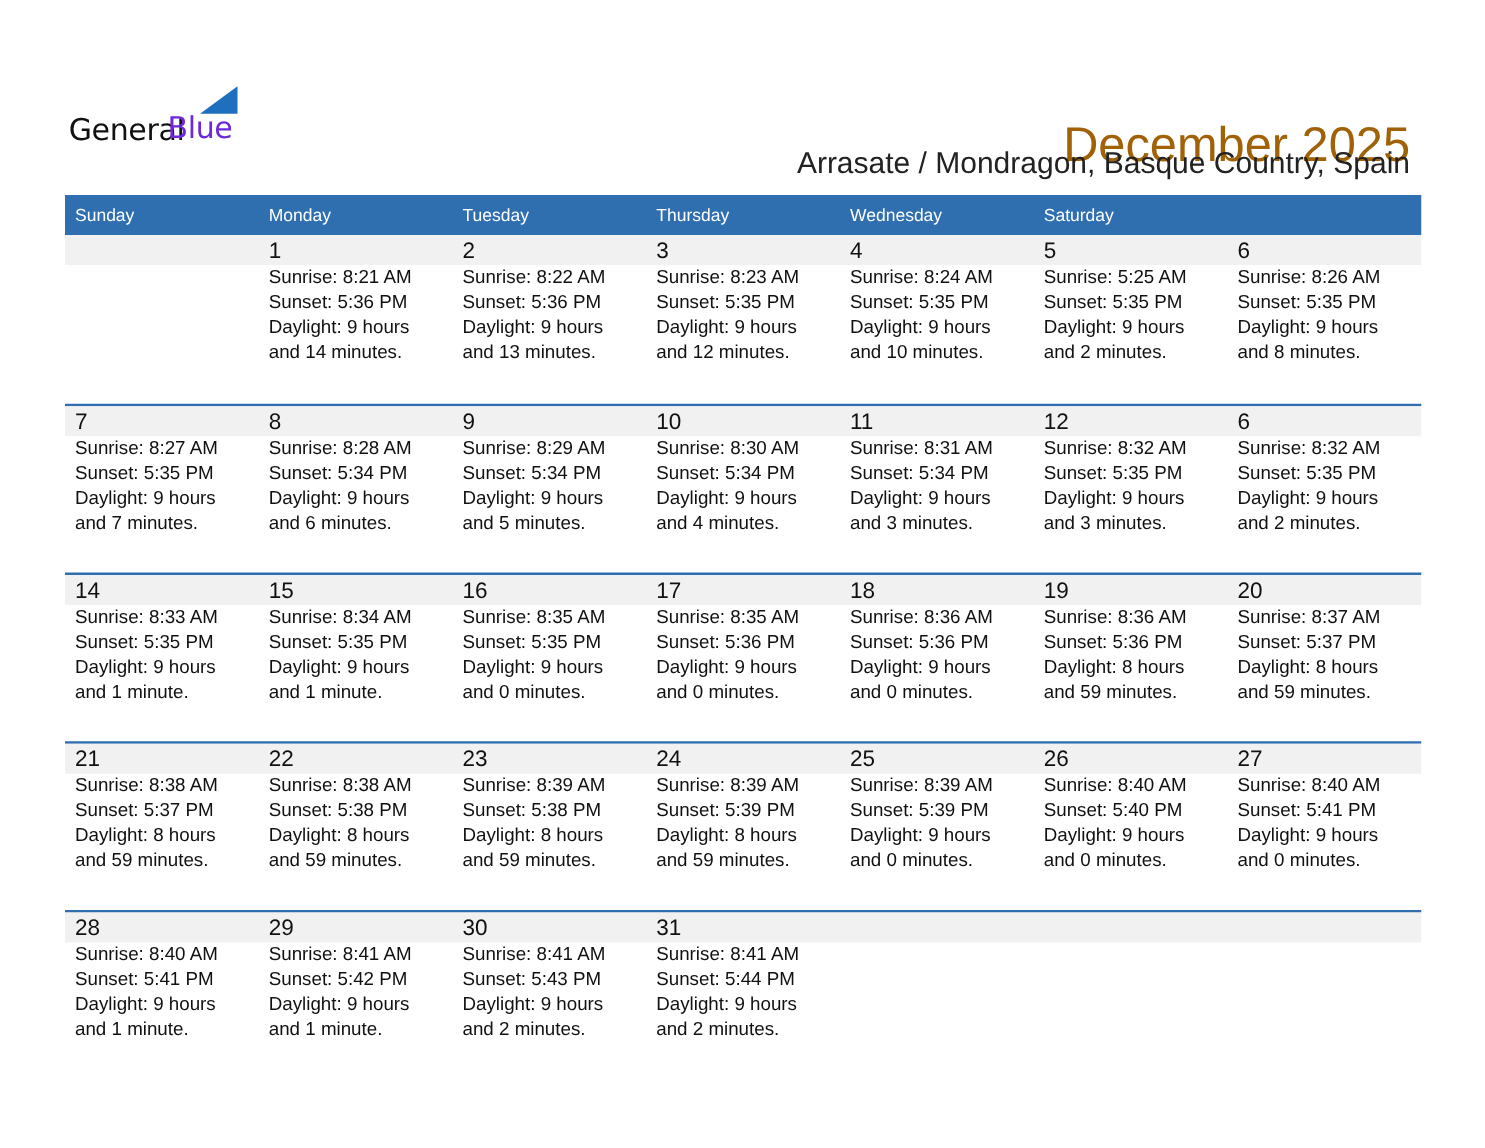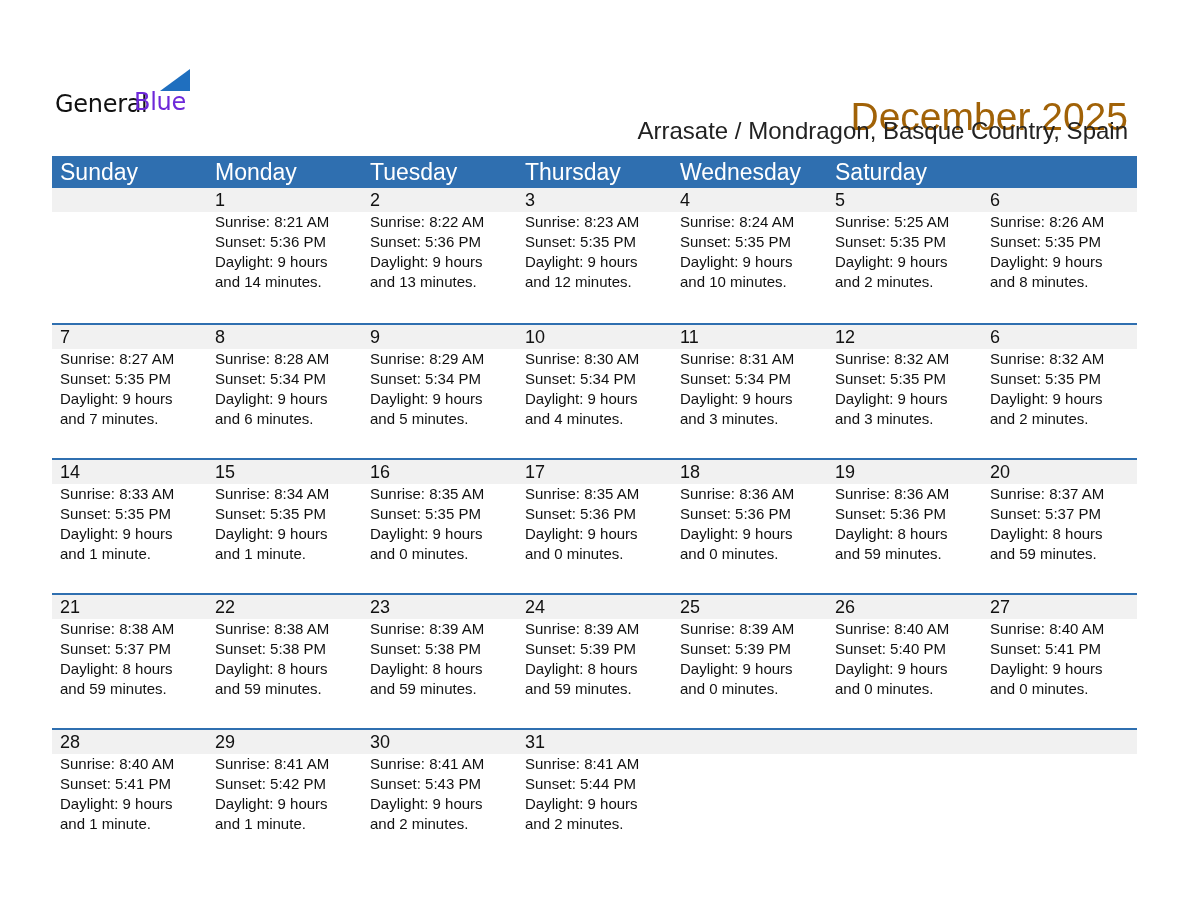--- a/index.html
+++ b/index.html
@@ -10,21 +10,21 @@
                    font-size: 24px; color: #111; letter-spacing: -0.3px; margin-top: 26px; }
   .logo .blue { position: absolute; left: 79px; top: 24px; font-family: "DejaVu Sans", sans-serif;
                 font-size: 24px; color: #6d28d9; letter-spacing: -0.3px; }
   .logo .tri { position: absolute; left: 105px; top: 5px; width: 0; height: 0;
                border-left: 30px solid transparent; border-bottom: 22px solid #1f6fbf; }
   .title { position: absolute; right: 60px; top: 58px; font-size: 39px; color: #a16207; margin-top: 37px; }
   .subtitle { position: absolute; right: 60px; top: 117px; font-size: 24px; color: #222; }
   .cal { position: absolute; left: 52px; top: 156px; width: 1085px; }
   .hdr { display: flex; background: #2f6fb0; height: 32px; }
   .hdr div { width: 155px; box-sizing: border-box; padding-left: 8px; line-height: 32px;
-             color: #fff; font-size: 23px; }
+             color: #fff; font-size: 14px; }
   .week { border-top: 2px solid #2f6fb0; height: 133px; position: relative; }
   .week.first { border-top: none; height: 135px; }
   .band { position: absolute; left: 0; right: 0; top: 0; height: 24px; background: #f1f1f1; }
   .days { position: relative; display: flex; }
   .day { width: 155px; box-sizing: border-box; padding-left: 8px; }
   .num { font-size: 18px; line-height: 24px; height: 24px; }
   .info { font-size: 15px; line-height: 20px; }
 </style>
 </head>
 <body>

